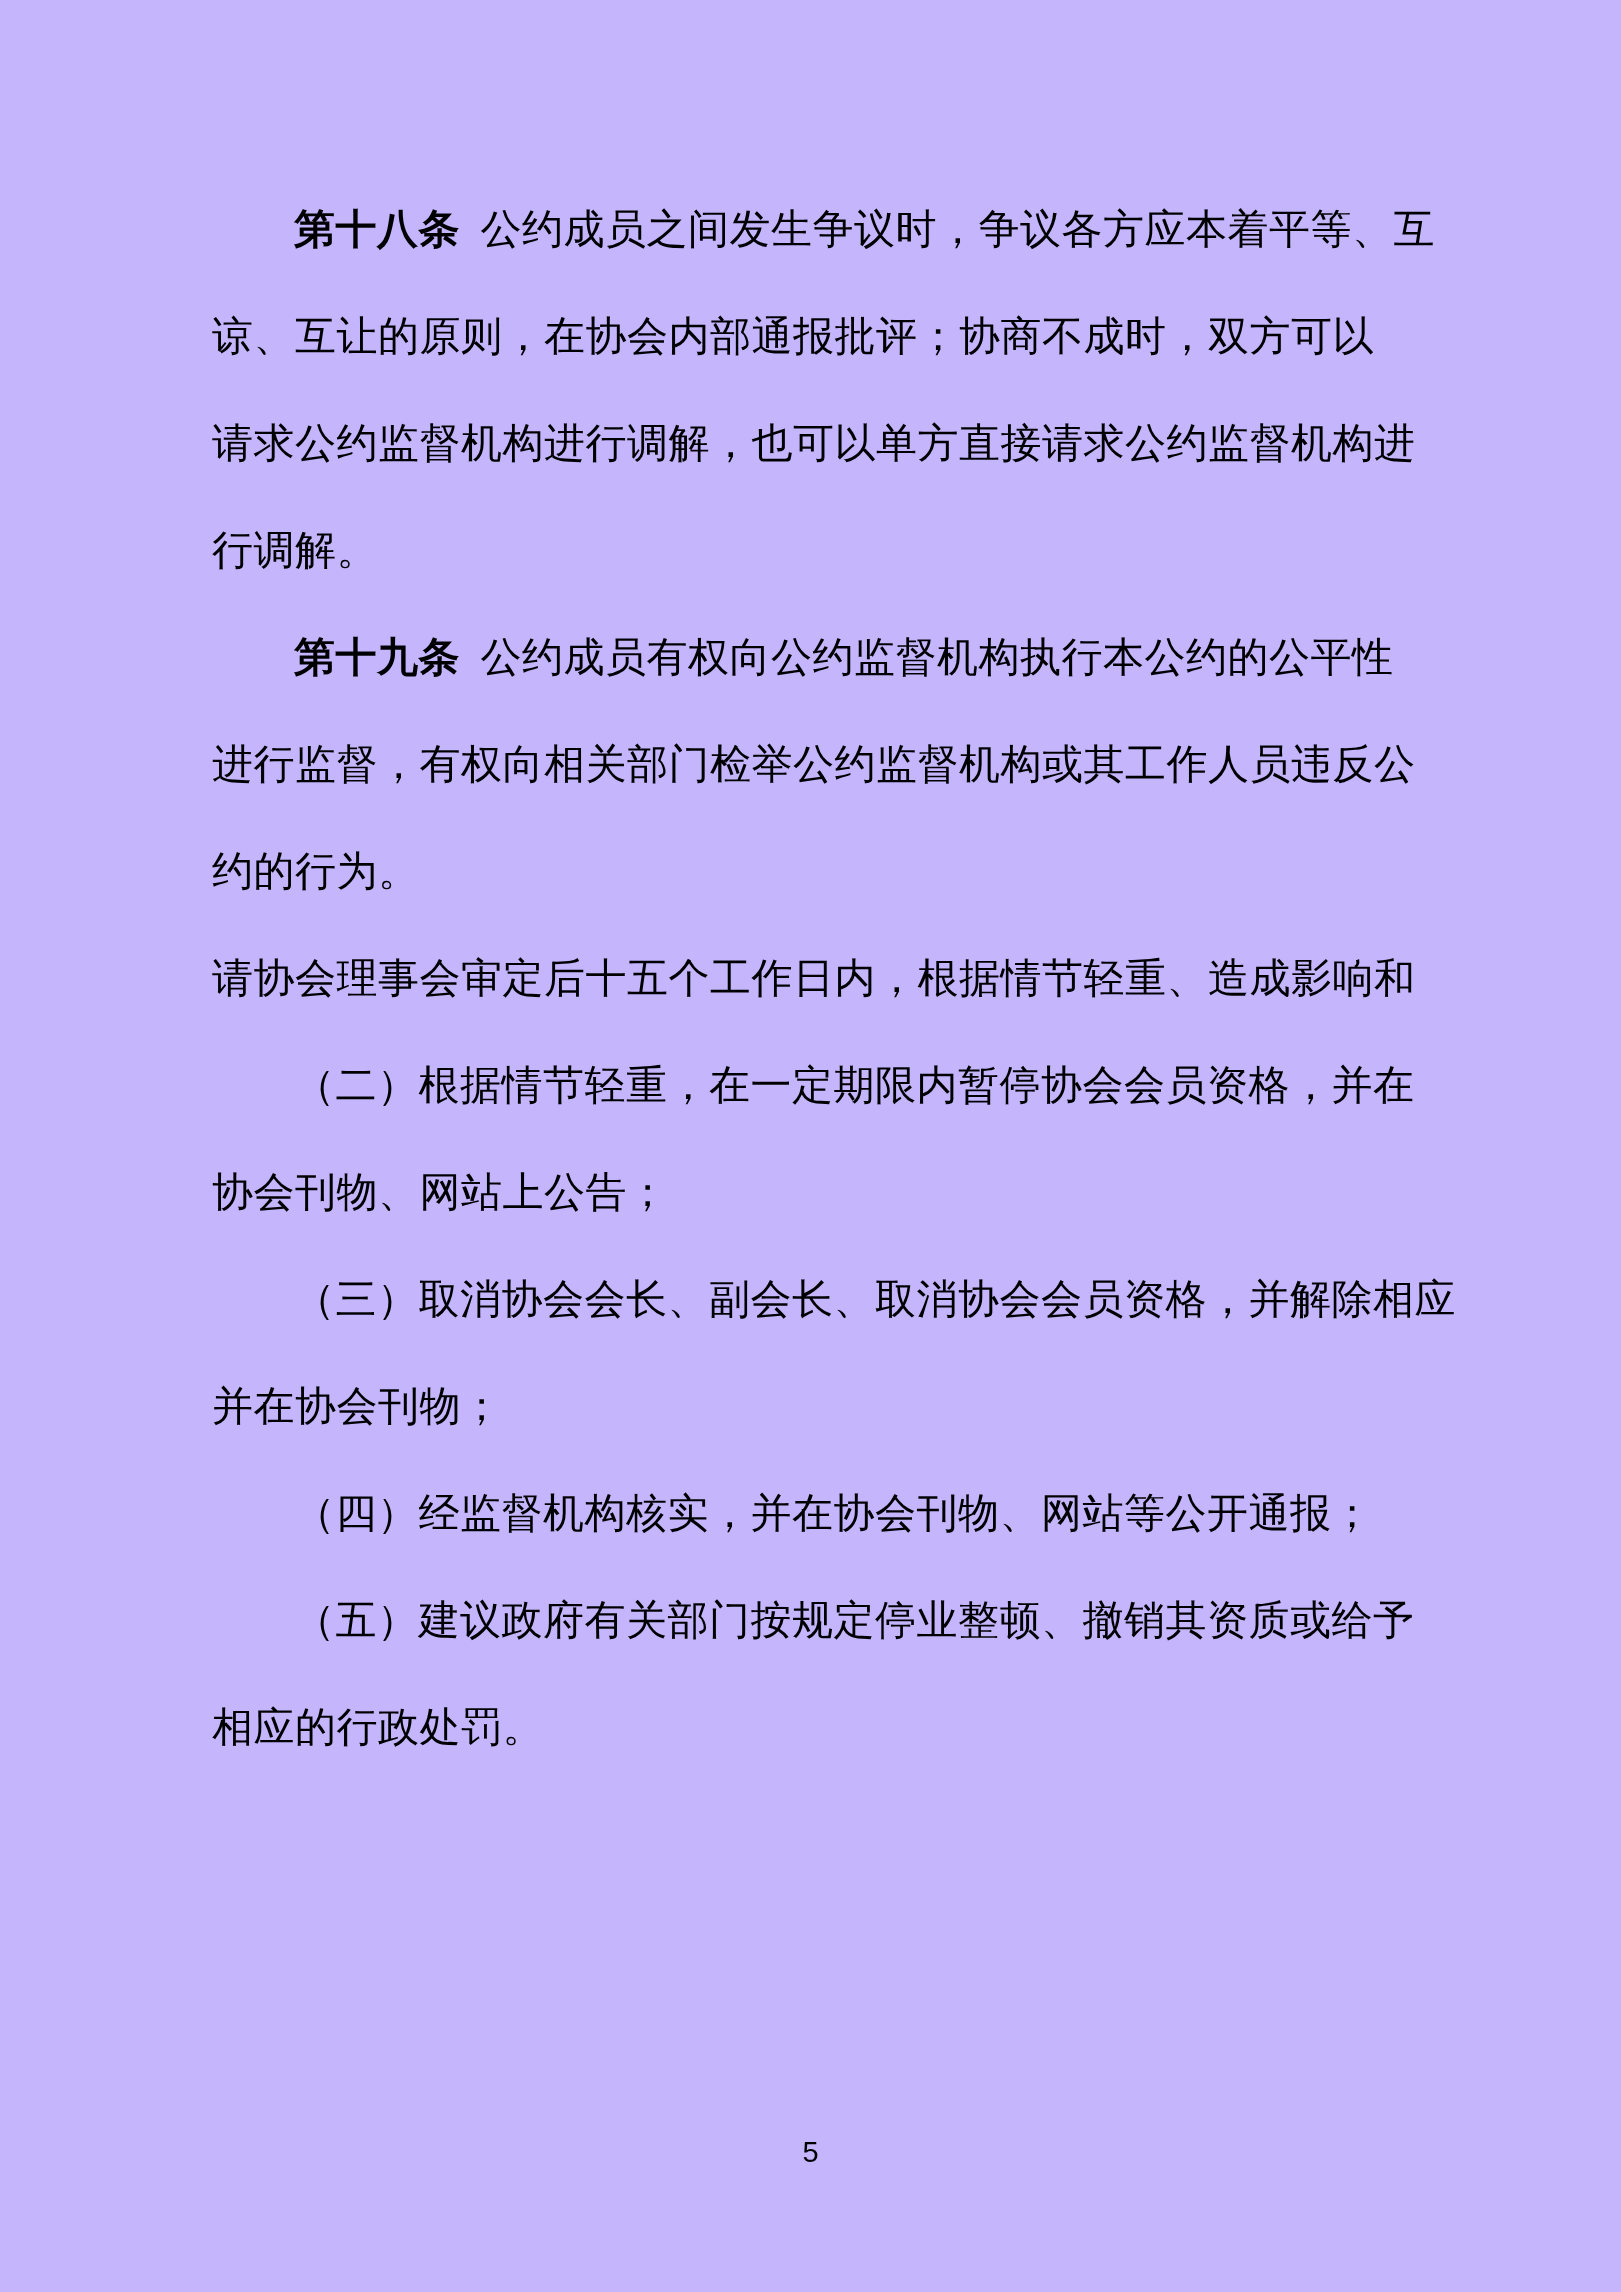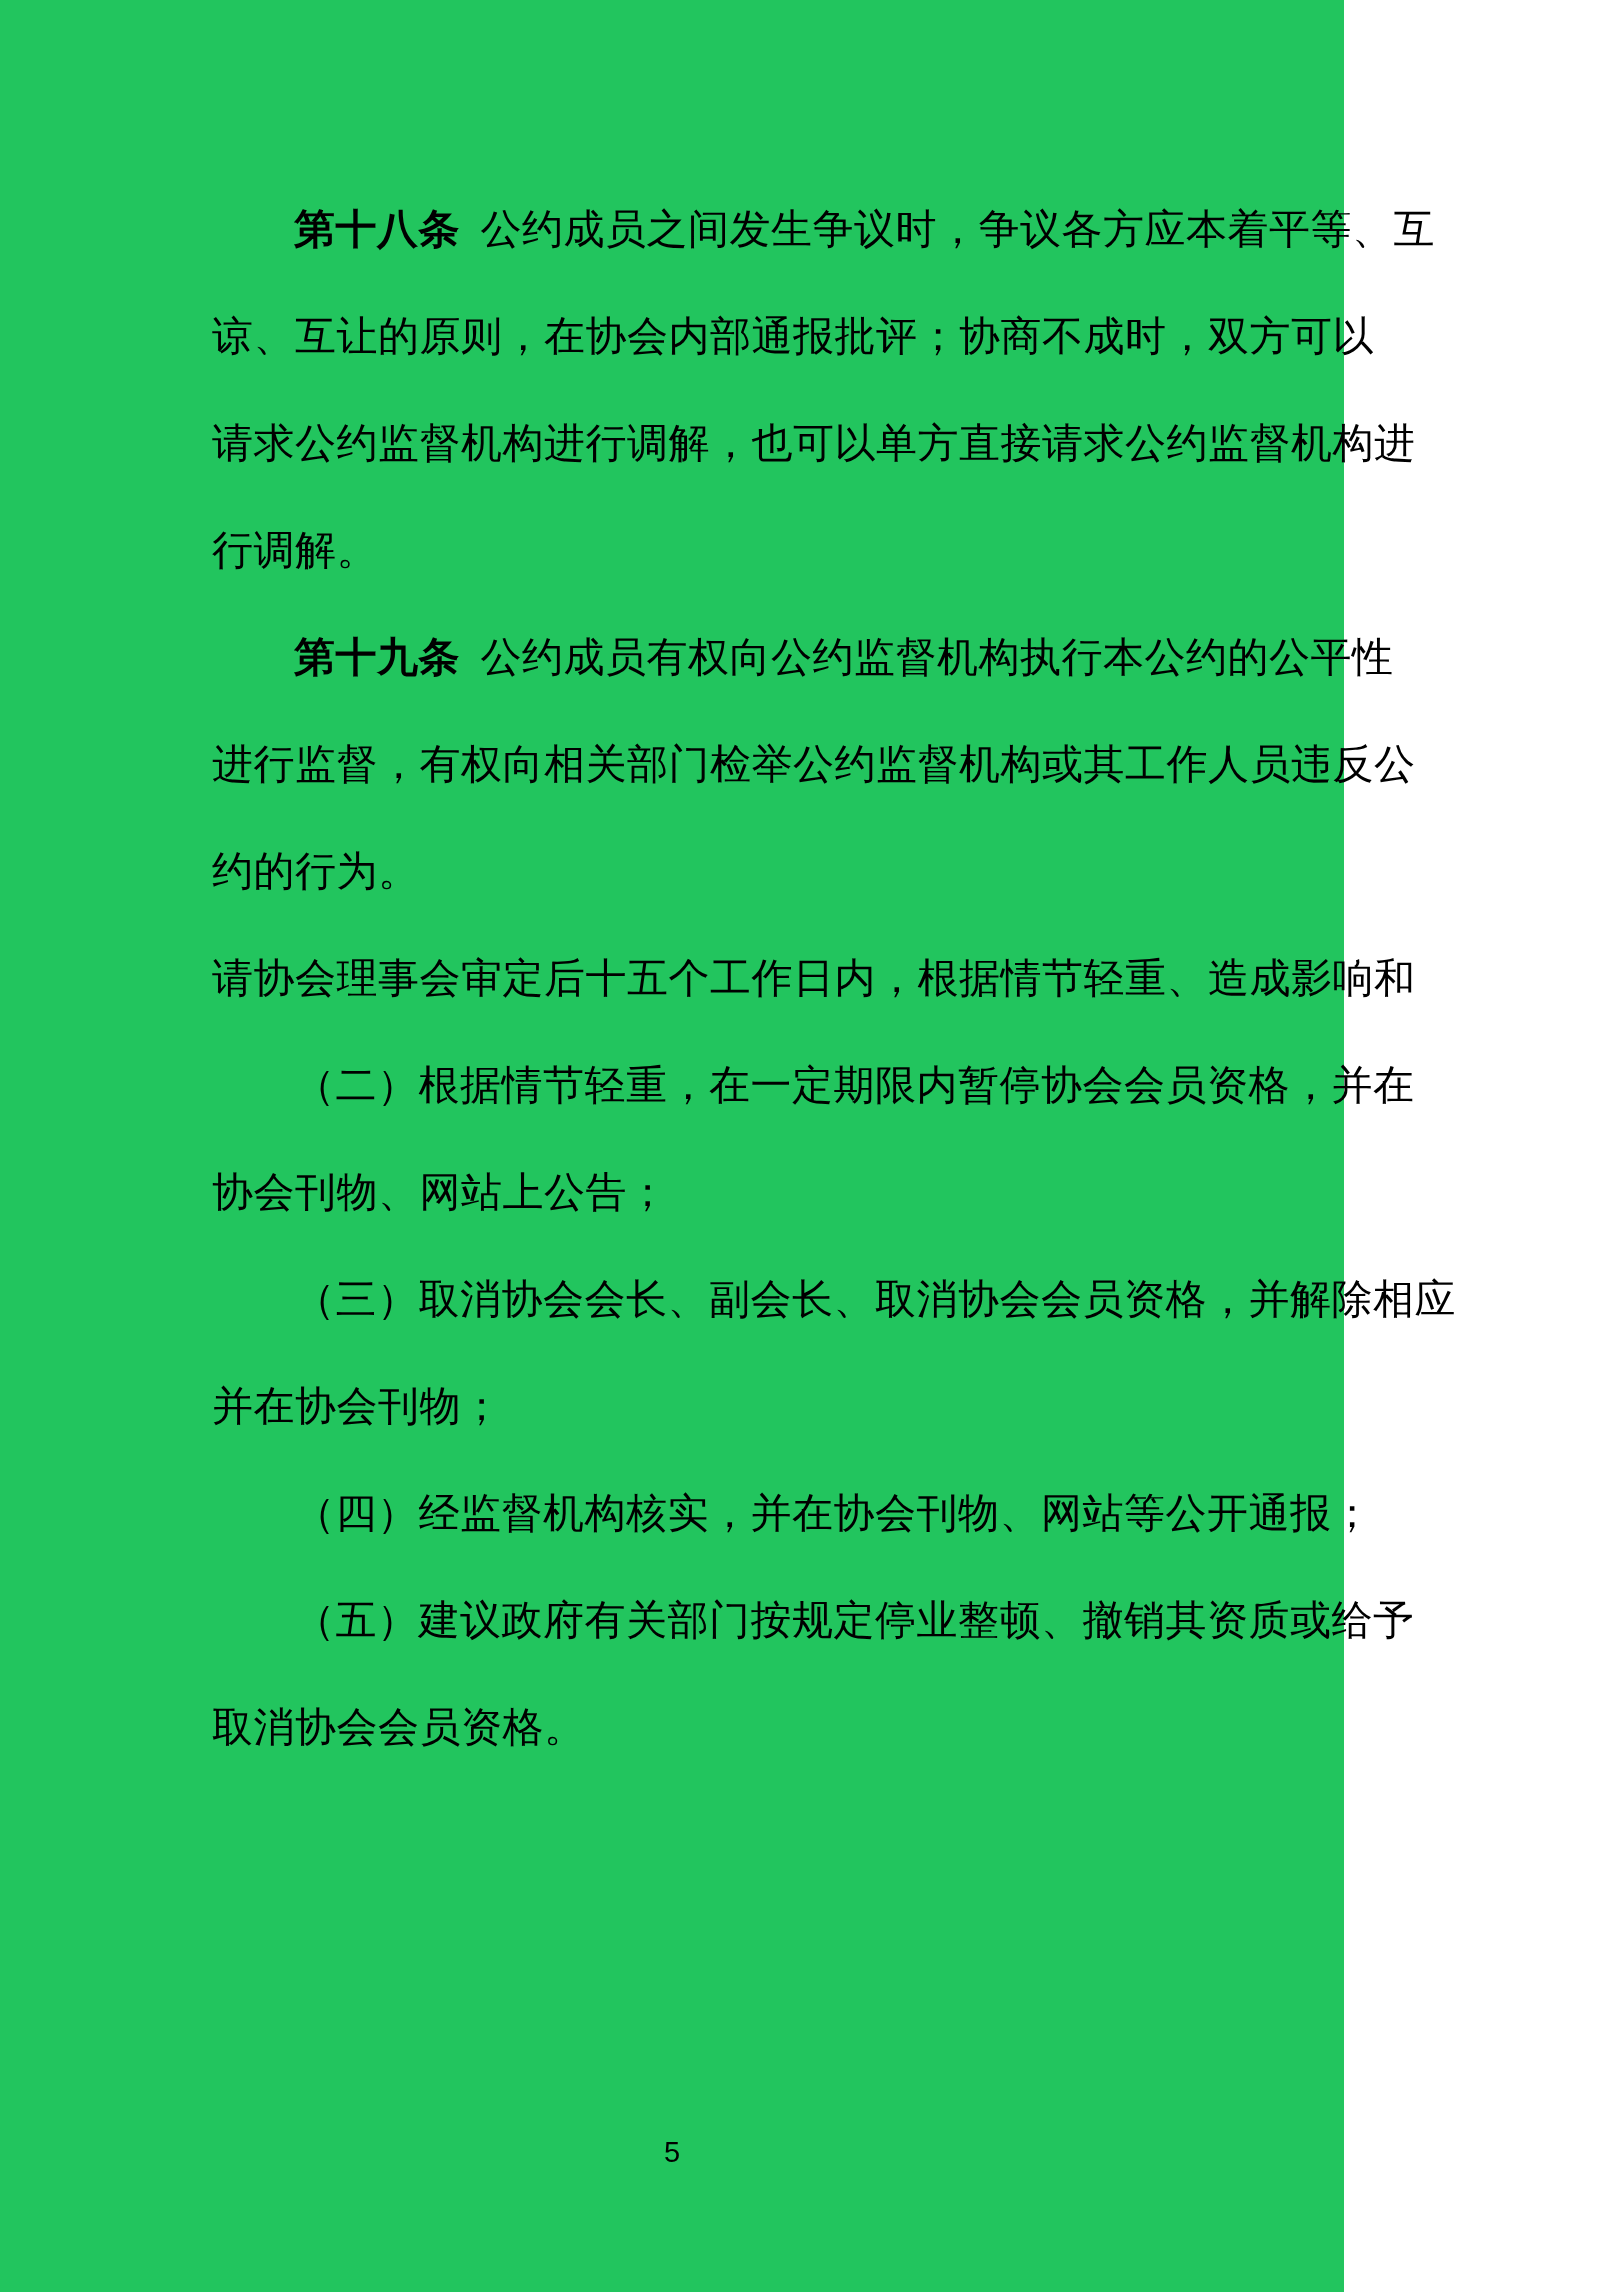--- a/index.html
+++ b/index.html
@@ -12,23 +12,23 @@
     position: relative;
     background: #ffffff;
     font-family: "Liberation Sans", "DejaVu Sans", sans-serif;
     color: #000000;
     overflow: hidden;
   }
   .page {
     position: absolute;
     left: 0;
     top: 0;
-    width: 1344px;
+    width: 1621px;
     height: 2293px;
-    background: #22c55e;
+    background: #c4b5fd;
   }
   .doc-body {
     position: absolute;
     left: 212px;
     top: 176px;
     width: 1215px;
   }
   .line {
     height: 107px;
     line-height: 107px;
@@ -100,21 +100,21 @@
     <div class="line">
       <span class="head"></span><span>并在协会刊物；</span>
     </div>
     <div class="line indent">
       <span class="head"></span><span>（四）经监督机构核实，并在协会刊物、网站等公开通报；</span>
     </div>
     <div class="line indent">
       <span class="head"></span><span>（五）建议政府有关部门按规定停业整顿、撤销其资质或给予</span>
     </div>
     <div class="line">
-      <span class="head"></span><span>取消协会会员资格。</span>
+      <span class="head"></span><span>相应的行政处罚。</span>
     </div>
 
   </div>
 
   <div class="page-number">5</div>
 
 </div>
 
 
 </body></html>

